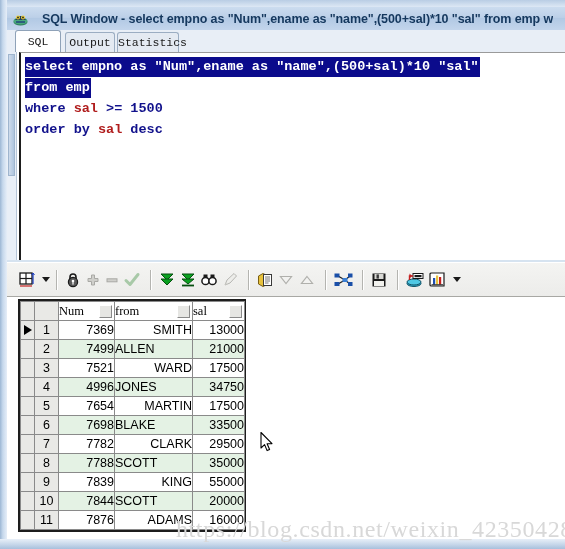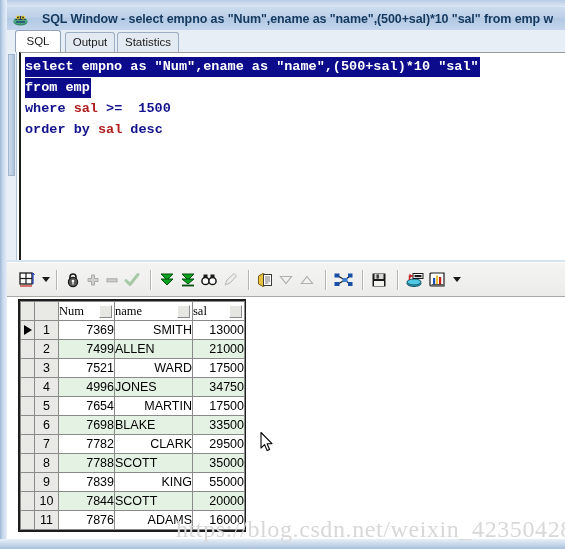--- a/index.html
+++ b/index.html
@@ -65,20 +65,21 @@
   }
 
   
   #tab-strip {
     position: absolute;
     left: 7px; top: 30px;
     width: 558px; height: 34px;
     background: #e8eef6;
     border-bottom: 5px solid #4d7c0f;
     box-sizing: border-box;
+    font-family: Liberation Mono, monospace;
   }
   .tab {
     position: absolute;
     top: 2px;
     height: 20px;
     line-height: 19px;
     font-size: 11.5px;
     color: #1b1b1b;
     text-align: center;
     box-sizing: border-box;
@@ -144,21 +145,21 @@
     color: #12128c;
   }
   .sql-line.selected {
     background: #0b0b8c;
     color: #ffffff;
     display: inline-block;
     padding-right: 1px;
   }
   .kw { color: #12128c; }
   .ident { color: #b01c1c; font-weight: bold; }
-  .num { color: #12128c; margin-left: 8px; }
+  .num { color: #12128c; }
   .line-wrap { display: block; }
 
   
   #result-toolbar {
     position: absolute;
     left: 7px; top: 262px;
     width: 558px; height: 35px;
     background: linear-gradient(to bottom, #f4f4f2 0%, #ececea 100%);
     border-top: 1px solid #ffffff;
     border-bottom: 1px solid #a8a8a4;
@@ -519,21 +520,21 @@
       <table class="datagrid">
         <thead>
           <tr>
             <th class="col-ind"></th>
             <th class="col-rownum"></th>
             <th class="hdr col-w-num">
               <span class="hdr-label">Num</span>
               <span class="hdr-grip"></span>
             </th>
             <th class="hdr col-w-name">
-              <span class="hdr-label">name</span>
+              <span class="hdr-label">from</span>
               <span class="hdr-grip"></span>
             </th>
             <th class="hdr col-w-sal">
               <span class="hdr-label">sal</span>
               <span class="hdr-grip"></span>
             </th>
           </tr>
         </thead>
         <tbody id="grid-body">
             <tr class="norm">

